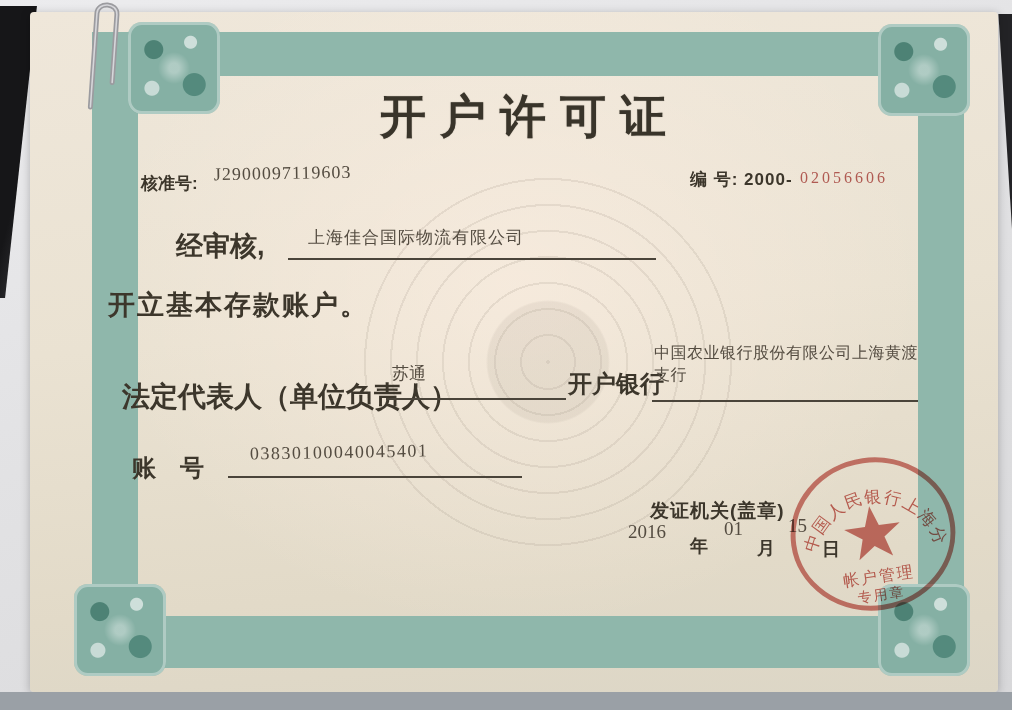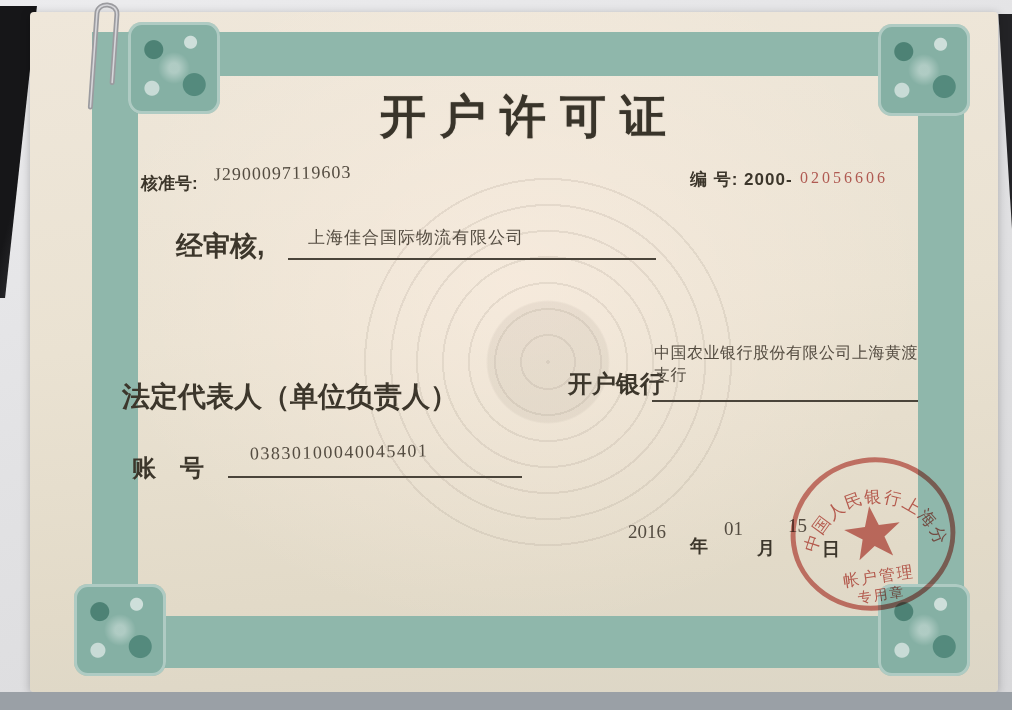--- a/index.html
+++ b/index.html
@@ -99,33 +99,38 @@
   <div class="abs song" style="left:214px;top:163px;font-size:18px;letter-spacing:1px;transform:rotate(-1deg);">J2900097119603</div>
 
   <div class="abs hei" style="left:690px;top:168px;font-size:17px;letter-spacing:1px;">编 号: 2000-</div>
   <div class="abs song red" style="left:800px;top:169px;font-size:16px;letter-spacing:3px;">02056606</div>
 
   <div class="abs hei" style="left:176px;top:228px;font-size:27px;">经审核,</div>
   <div class="blank" style="left:288px;top:226px;width:368px;height:32px;">
     <span class="song" style="position:absolute;left:20px;top:0;font-size:17px;letter-spacing:1px;white-space:nowrap;">上海佳合国际物流有限公司</span>
   </div>
 
+  <div class="abs hei" style="left:108px;top:287px;font-size:27px;letter-spacing:2px;">开立基本存款账户。</div>
 
   <div class="abs hei" style="left:122px;top:368px;font-size:28px;margin-top:10px;">法定代表人（单位负责人）</div>
+  <div class="blank" style="left:386px;top:364px;width:180px;height:34px;">
+    <span class="song" style="position:absolute;left:6px;top:-2px;font-size:17px;">苏通</span>
+  </div>
 
   <div class="abs hei" style="left:568px;top:368px;font-size:24px;">开户银行</div>
   <div class="blank" style="left:652px;top:342px;width:266px;height:58px;">
     <span class="song" style="position:absolute;left:2px;top:0;font-size:16px;line-height:1.35;white-space:normal;letter-spacing:.5px;">中国农业银行股份有限公司上海黄渡支行</span>
   </div>
 
   <div class="abs hei" style="left:132px;top:452px;font-size:24px;white-space:pre;">账　号</div>
   <div class="blank" style="left:228px;top:446px;width:294px;height:30px;">
     <span class="song" style="position:absolute;left:22px;top:-4px;font-size:18px;letter-spacing:1.5px;transform:rotate(-1deg);">03830100040045401</span>
   </div>
 
+  <div class="abs hei" style="left:650px;top:498px;font-size:19px;letter-spacing:1px;">发证机关(盖章)</div>
   <div class="abs song" style="left:628px;top:521px;font-size:19px;">2016</div>
   <div class="abs hei" style="left:690px;top:534px;font-size:18px;">年</div>
   <div class="abs song" style="left:724px;top:518px;font-size:19px;">01</div>
   <div class="abs hei" style="left:757px;top:536px;font-size:18px;">月</div>
   <div class="abs song" style="left:788px;top:515px;font-size:19px;">15</div>
   <div class="abs hei" style="left:822px;top:537px;font-size:18px;">日</div>
 
   <div class="seal-wrap">
     <svg width="182" height="168" viewBox="0 0 182 168">
       <g transform="rotate(-8 91 84)" fill="none">

